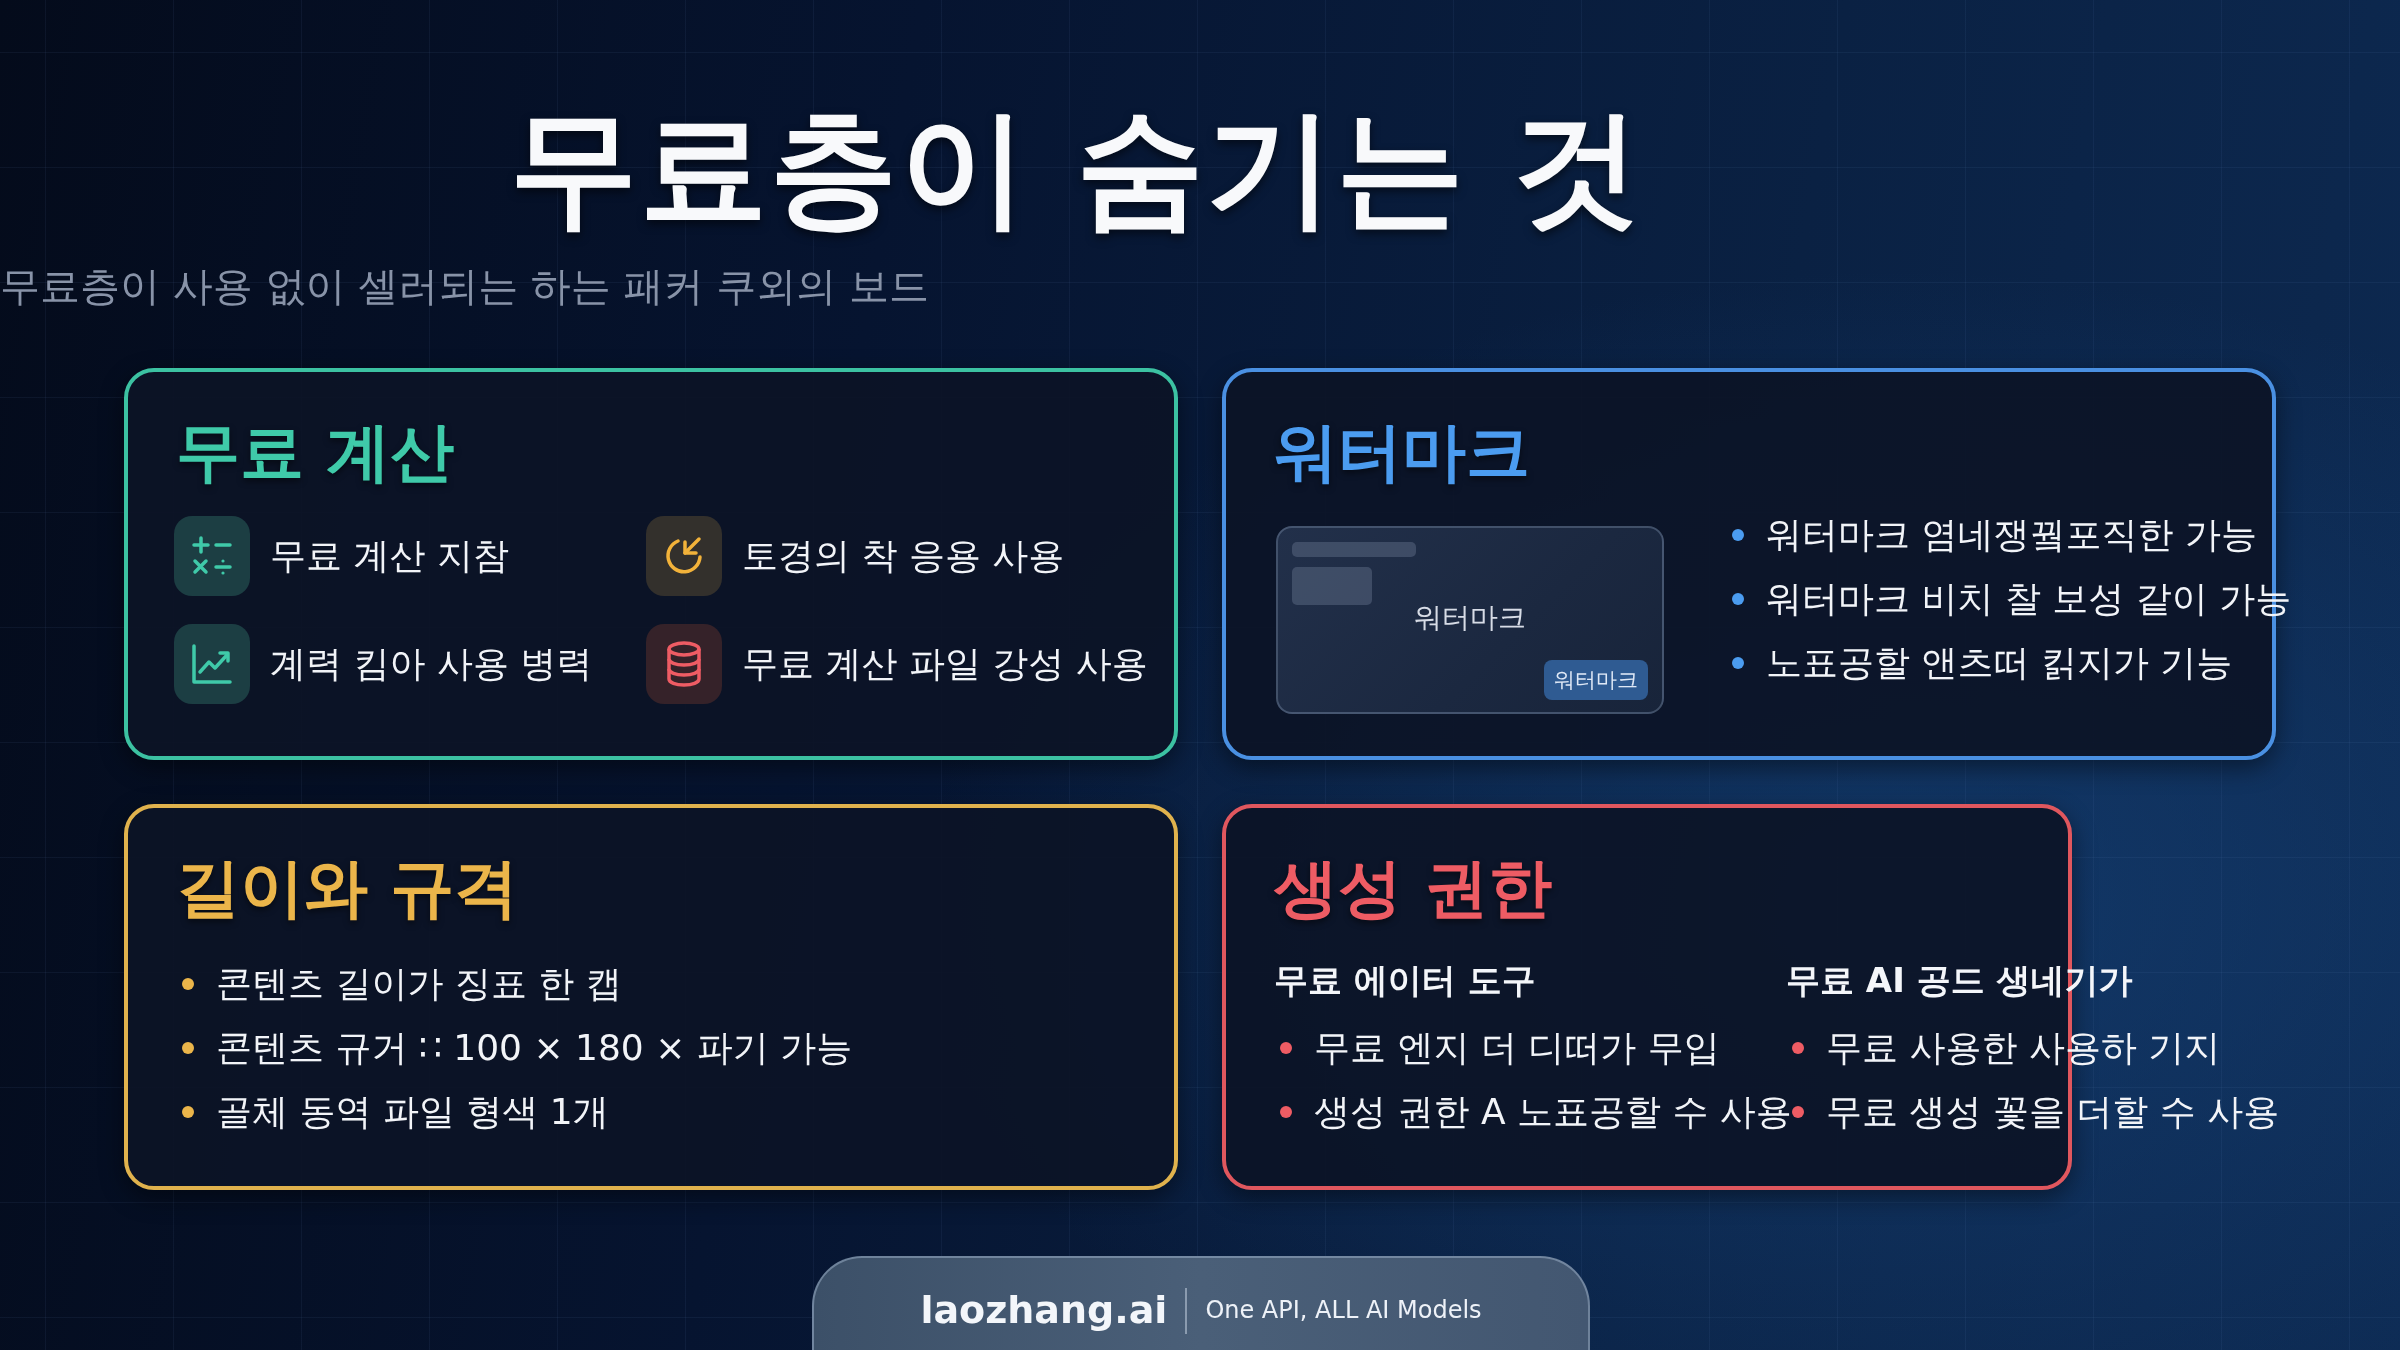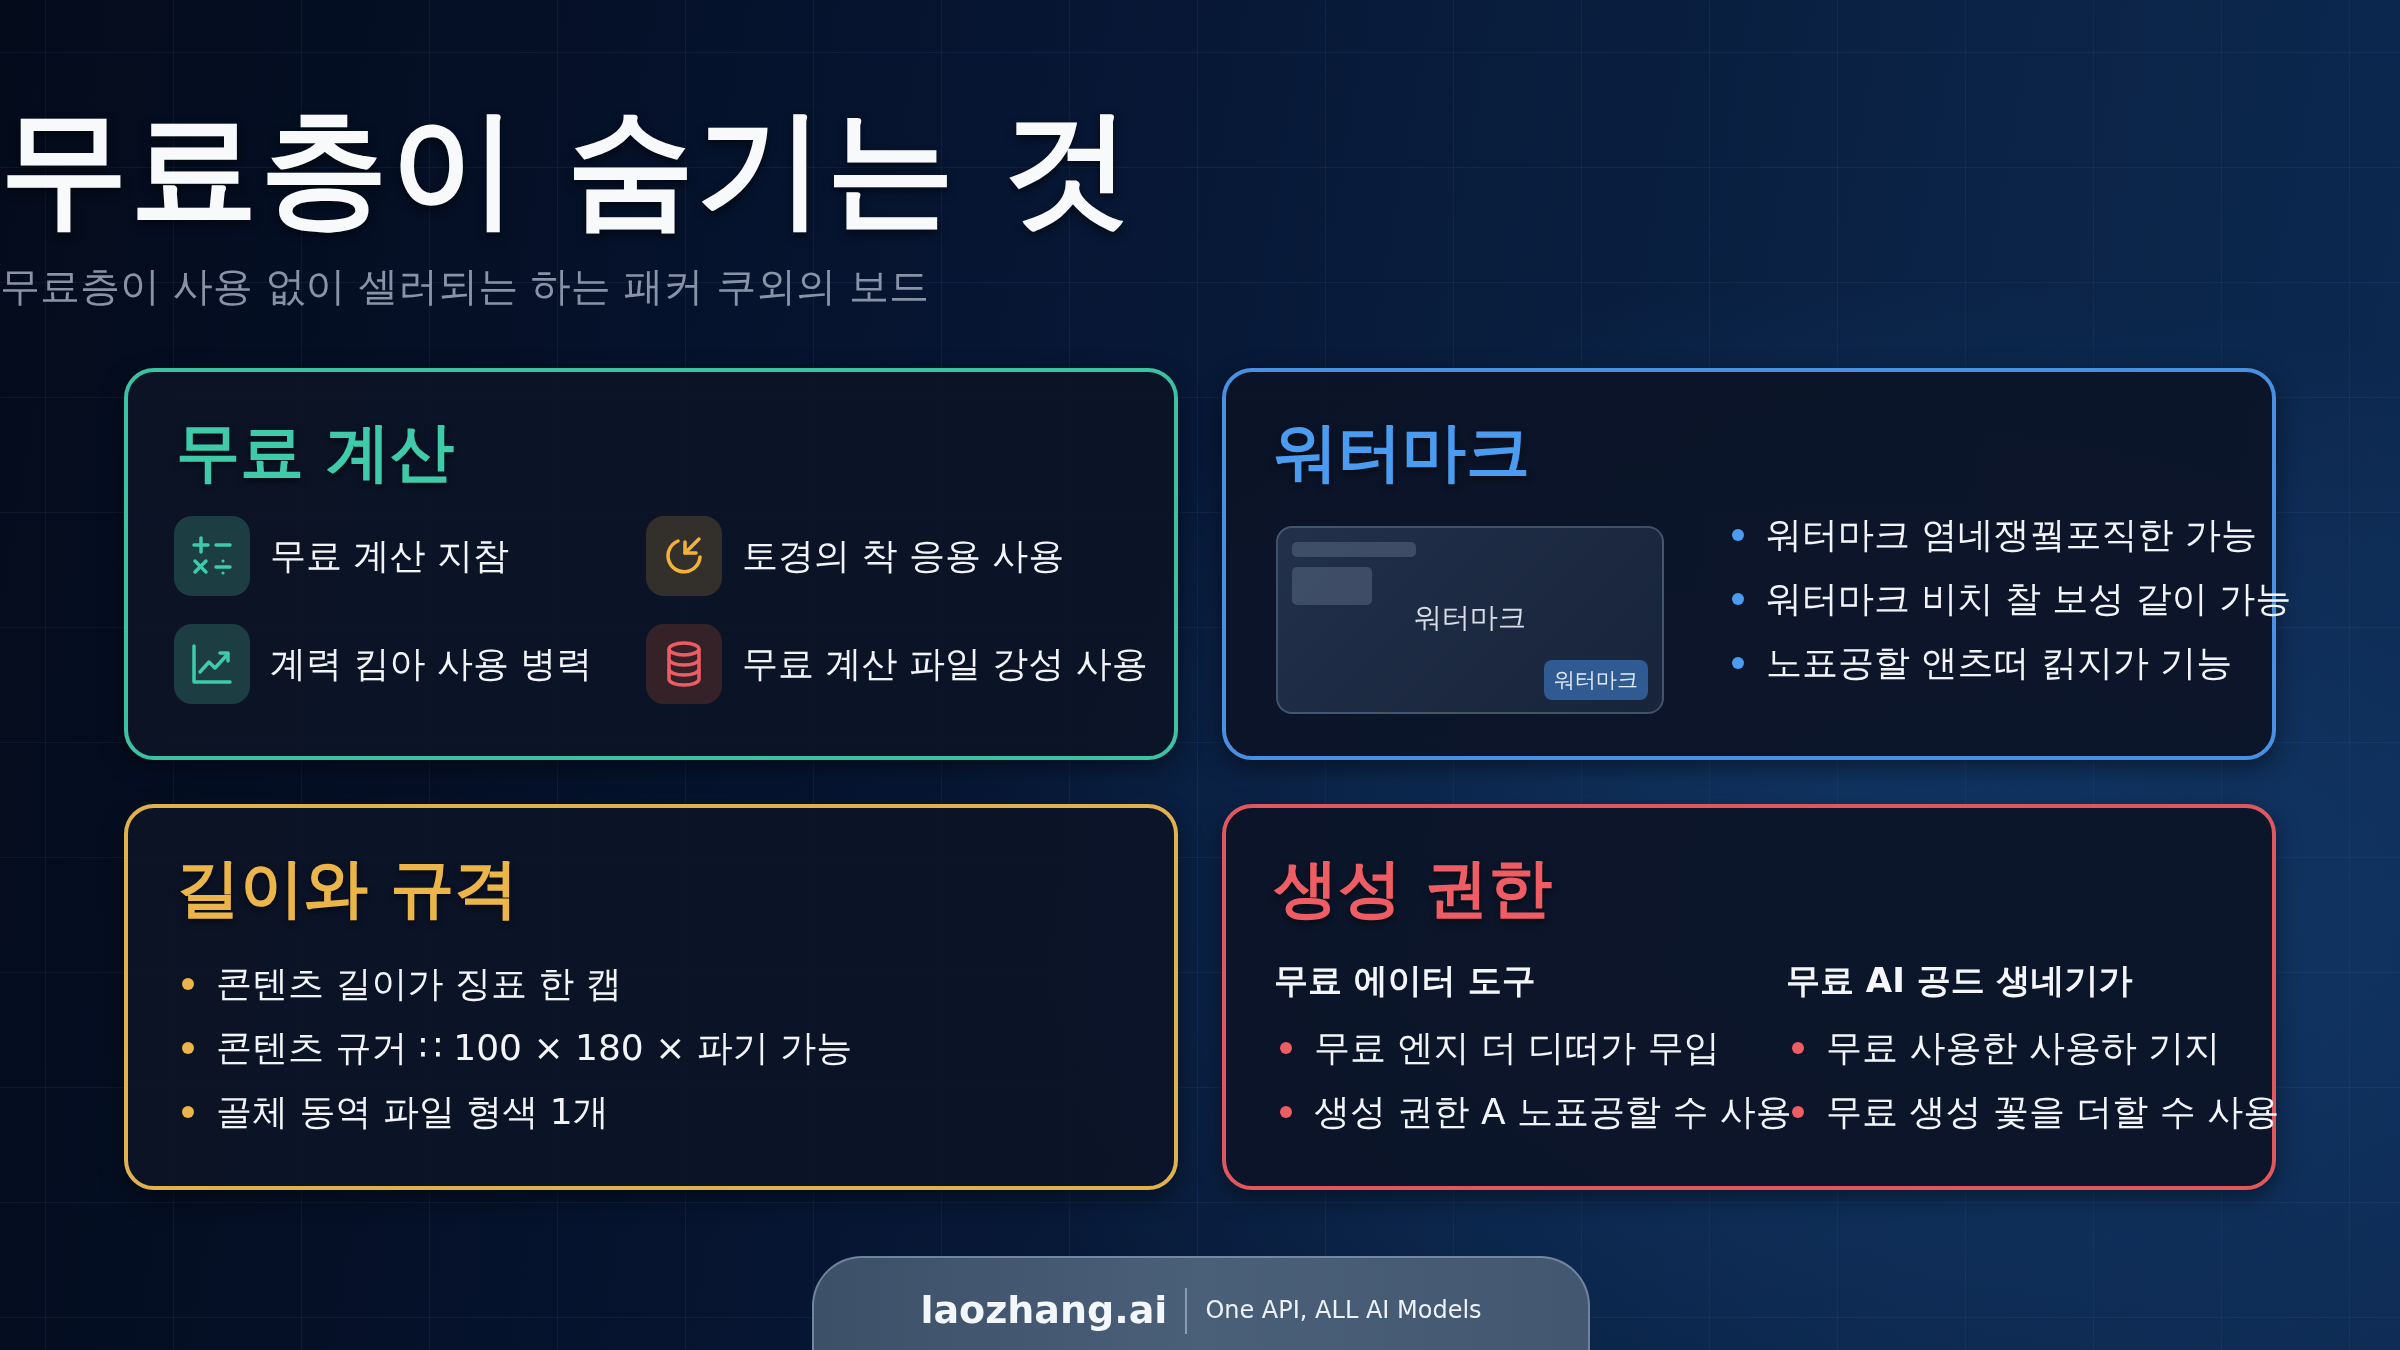--- a/index.html
+++ b/index.html
@@ -16,21 +16,21 @@
       position: absolute; inset: 0;
       background-image:
         linear-gradient(rgba(120,160,220,0.07) 1px, transparent 1px),
         linear-gradient(90deg, rgba(120,160,220,0.07) 1px, transparent 1px);
       background-size: 128px 115px;
       background-position: 45px 52px;
       pointer-events: none;
     }
     .title {
       position: absolute; left: 0; top: 88px; width: 2152px;
-      text-align: left; font-weight: bold; font-size: 128px; line-height: 160px;
+      text-align: center; font-weight: bold; font-size: 128px; line-height: 160px;
       color: #f8f9fb; letter-spacing: 2px;
       text-shadow: 0 4px 10px rgba(0,0,0,0.55);
     }
     .subtitle {
       position: absolute; left: 0; top: 258px; width: 2028px;
       text-align: left; font-size: 40px; line-height: 56px; color: #8893a8;
     }
     .card {
       position: absolute; border-radius: 30px; border: 4px solid;
       background: rgba(12,20,38,0.92);
@@ -41,21 +41,21 @@
       font-size: 64px; line-height: 84px; font-weight: bold;
       text-shadow: 0 3px 6px rgba(0,0,0,0.5);
       text-align: center;
     }
     #card-free { left: 124px; top: 368px; width: 1054px; height: 392px; border-color: #3cc2a2; }
     #card-free .card-title { color: #3fcaa9; }
     #card-wm { left: 1222px; top: 368px; width: 1054px; height: 392px; border-color: #4a90e2; }
     #card-wm .card-title { color: #4b9cf0; }
     #card-len { left: 124px; top: 804px; width: 1054px; height: 386px; border-color: #e0b24d; }
     #card-len .card-title { color: #ebb54a; }
-    #card-gen { left: 1222px; top: 804px; width: 1054px; height: 386px; border-color: #e0575e; }
+    #card-gen { left: 1222px; top: 804px; width: 850px; height: 386px; border-color: #e0575e; }
     #card-gen .card-title { color: #ee5c64; }
 
     .feat { position: absolute; display: flex; align-items: center; }
     .feat-icon {
       width: 76px; height: 80px; border-radius: 18px;
       display: flex; align-items: center; justify-content: center; flex: none;
     }
     .feat-label { margin-left: 20px; font-size: 36px; line-height: 48px; color: #f2f4f8; white-space: nowrap; }
     .ic-teal { background: #1c3e43; }
     .ic-amber { background: #33302c; }

